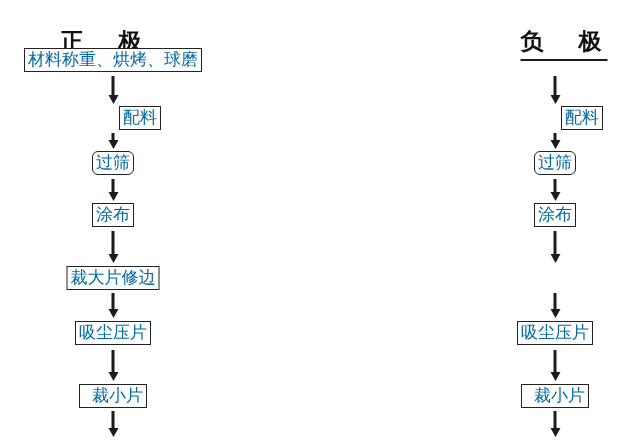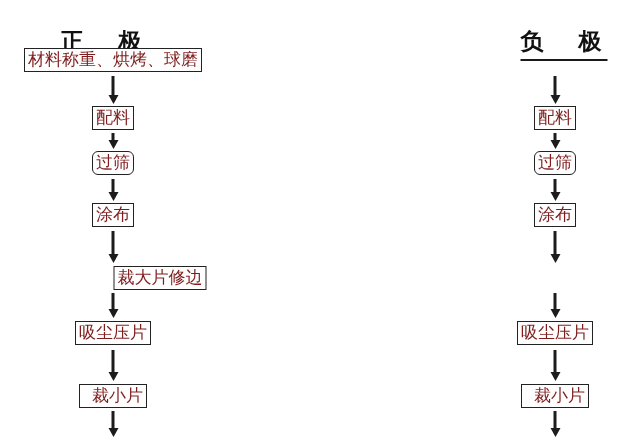--- a/index.html
+++ b/index.html
@@ -36,27 +36,27 @@
     position: absolute;
     left: 50%;
     transform: translateX(-50%);
     border: 1.5px solid #222;
     background: #fefefe;
     padding: 1px 3px;
     font-size: 17px;
     line-height: 1.2;
     white-space: nowrap;
     text-align: center;
-    color: #7f1d1d;
+    color: #0369a1;
   }
   .s1 { top: 48px; }
-  .s2 { top: 106px; }
+  .s2 { top: 106px; margin-left: 27px; }
   .s3 { top: 151px; border-radius: 6px; }
   .s4 { top: 203px; }
-  .s5 { top: 266px; margin-left: 47px; }
+  .s5 { top: 266px; }
   .s6 { top: 321px; }
   .s7 { top: 384px; padding-left: 12px; }
 
   .arrow {
     position: absolute;
     left: 50%;
     transform: translateX(-50%);
     width: 11px;
     display: flex;
     flex-direction: column;

